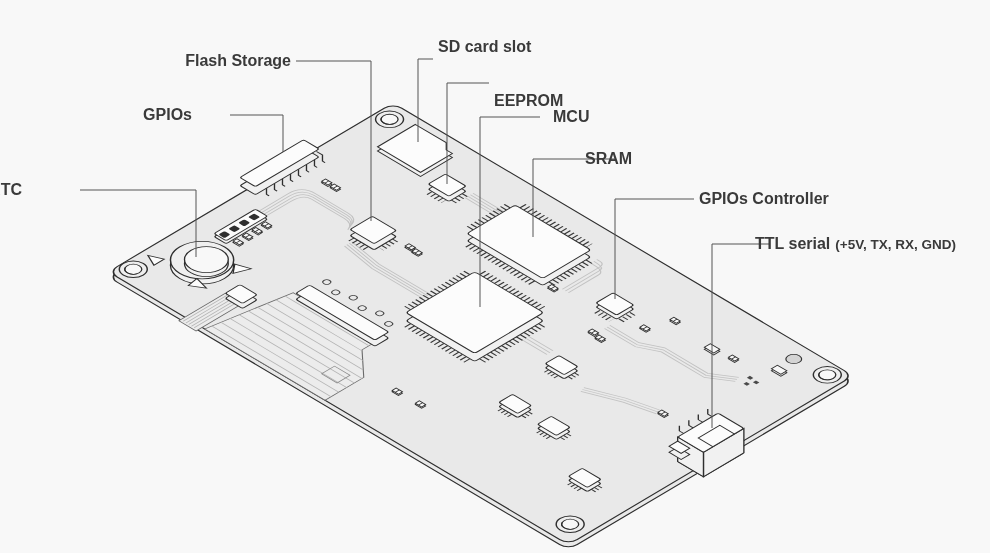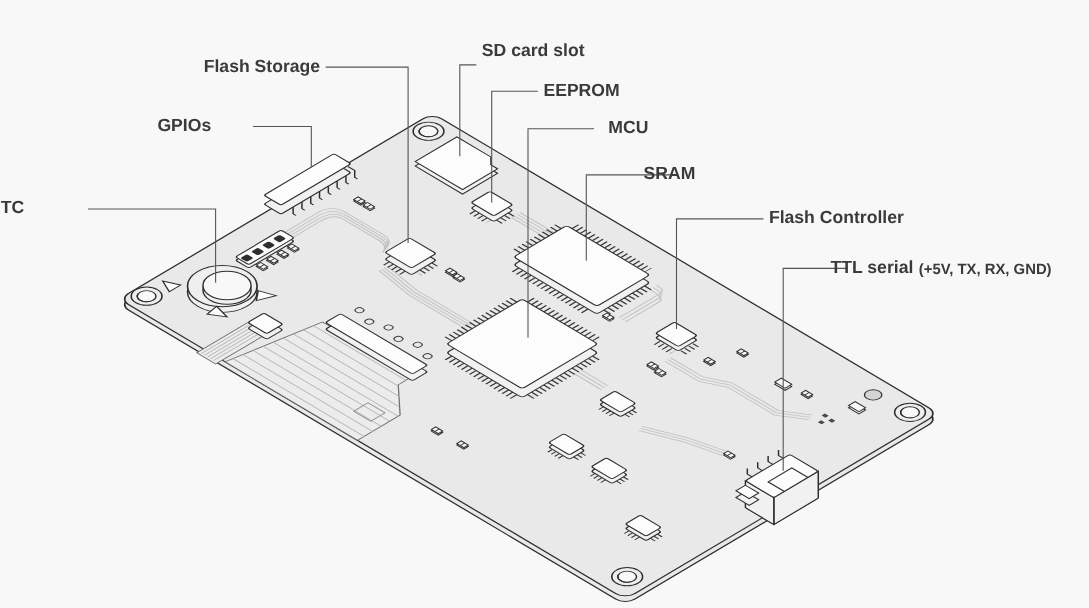--- a/index.html
+++ b/index.html
@@ -263,21 +263,21 @@
     <polyline class="leader" points="616,159 533,159 533,237"></polyline>
     <polyline class="leader" points="694,199 615,199 615,299"></polyline>
     <polyline class="leader" points="770,244 712,244 712,428"></polyline>
   </g>
 </svg>
 
 <div class="lbl" style="right:968px;top:179px">RTC</div>
 <div class="lbl" style="right:798px;top:104px">GPIOs</div>
 <div class="lbl" style="right:699px;top:50px">Flash Storage</div>
 <div class="lbl" style="left:438px;top:36px">SD card slot</div>
-<div class="lbl" style="left:494px;top:72px">EEPROM</div>
+<div class="lbl" style="left:494px;top:90px">EEPROM</div>
 <div class="lbl" style="left:553px;top:106px">MCU</div>
 <div class="lbl" style="left:585px;top:148px">SRAM</div>
-<div class="lbl" style="left:699px;top:188px">Flash Controller</div>
+<div class="lbl" style="left:699px;top:188px">GPIOs Controller</div>
 <div class="lbl" style="left:755px;top:233px">
   <span>TTL serial</span>
   <span class="lbl-detail">(+5V, TX, RX, GND)</span>
 </div>
 </div>
 
 </body></html>

